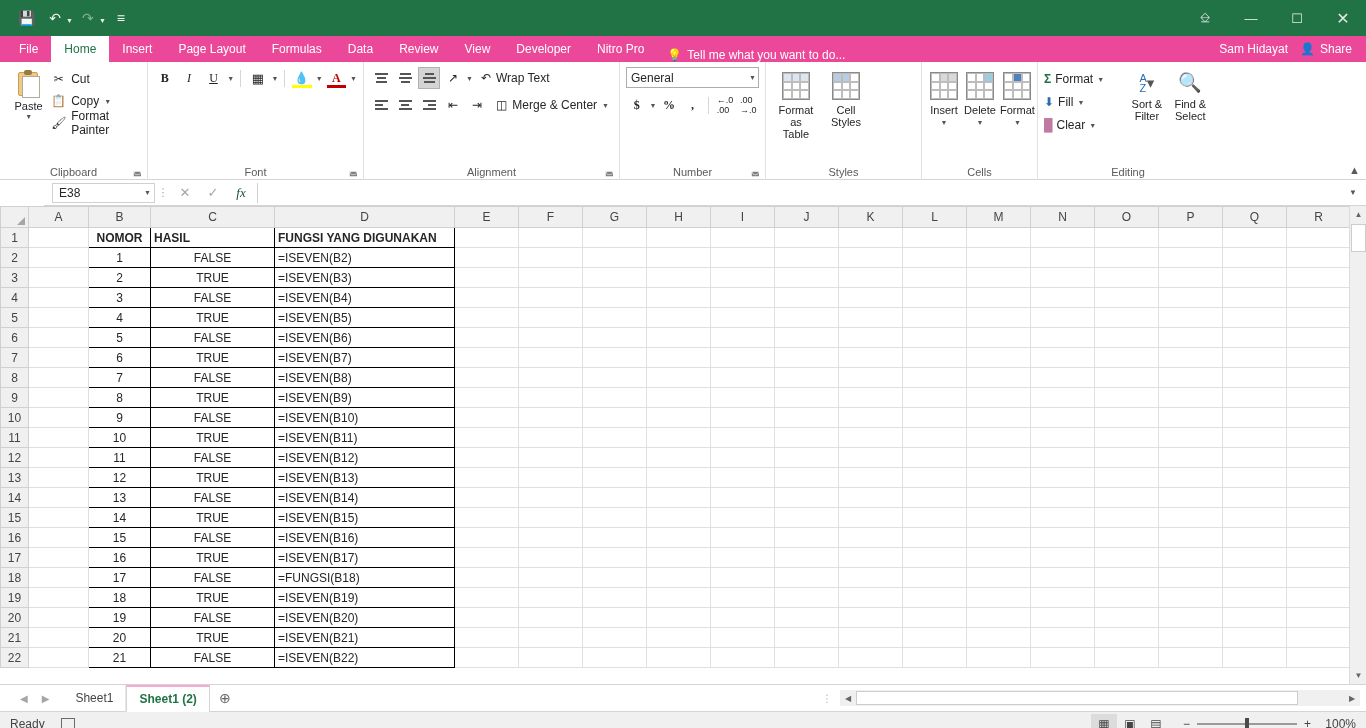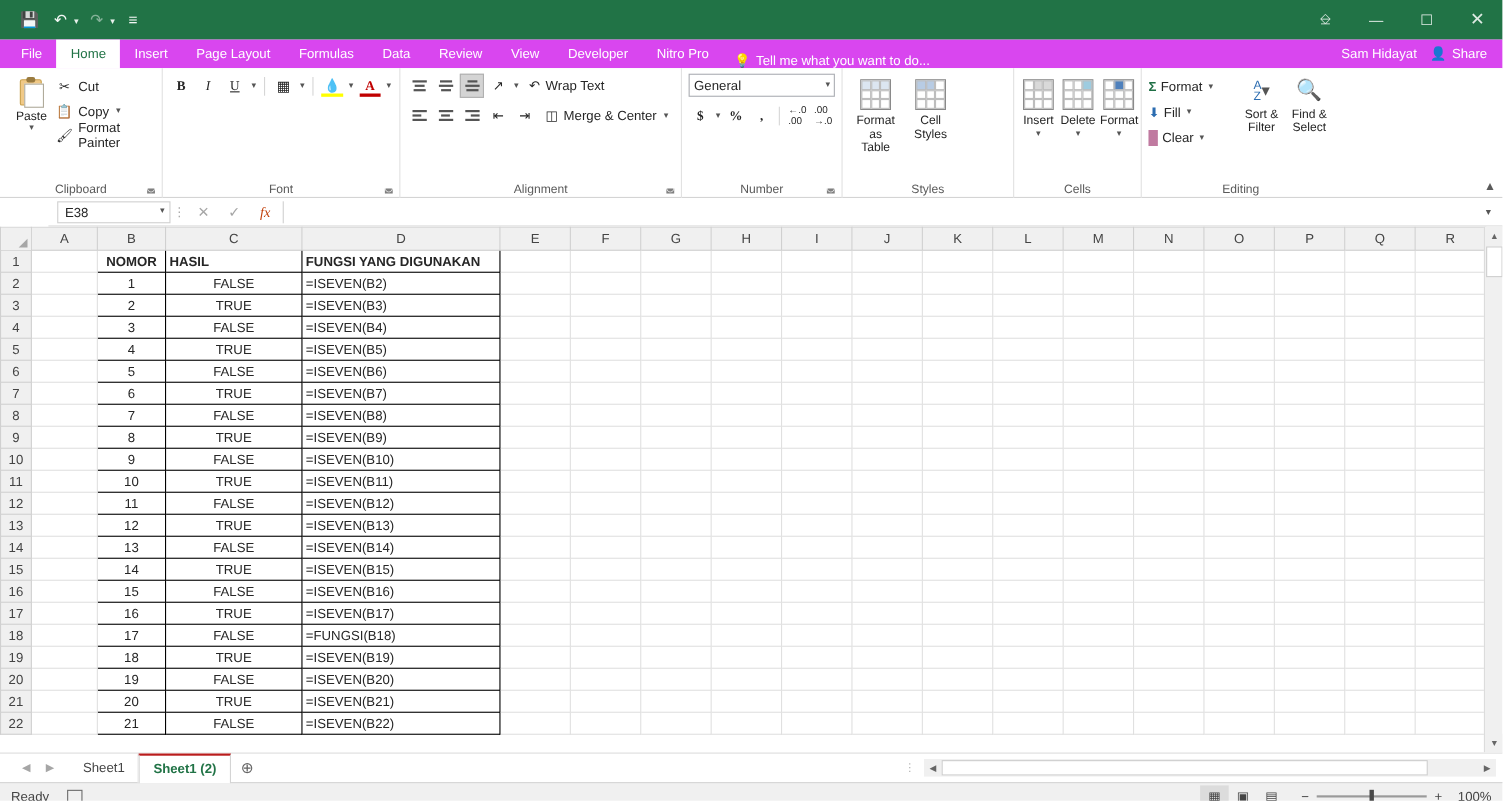--- a/index.html
+++ b/index.html
@@ -31,21 +31,21 @@
     position: absolute; right: 0; top: 0; height: 36px;
     display: flex; align-items: center;
   }
   .win-btn {
     width: 46px; height: 36px; display:flex; align-items:center; justify-content:center;
     color: #ffffff; opacity:.85; font-size: 13px;
   }
   .win-btn.close { font-size: 16px; }
   
   .tabstrip {
-    height: 26px; background: #d946ef; display: flex; align-items: flex-end;
+    height: 26px; background: #ec4899; display: flex; align-items: flex-end;
     position: relative; padding-left: 6px;
   }
   .rtab {
     height: 26px; padding: 0 13px; color: #fff; font-size: 12px;
     display: flex; align-items: center; white-space: nowrap;
   }
   .rtab.active { background: #fff; color: #217346; font-weight: normal; }
   .tellme { color:#fff; display:flex; align-items:center; gap:5px; padding-left: 10px; font-size:12px;}
   .bulb { font-size: 12px; }
   .tabstrip-right {
@@ -155,21 +155,21 @@
     border-bottom:1px solid #d4d4d4; padding: 0 4px; margin-left: 44px;
   }
   .namebox {
     width: 103px; height: 20px; border:1px solid #d0d0d0; background:#fff;
     display:flex; align-items:center; justify-content:space-between;
     padding: 0 3px 0 6px; font-size:12px; margin-left: 4px;
   }
   .fb-dots { width:16px; text-align:center; color:#a6a6a6; font-size:11px;}
   .fb-btns { display:flex; align-items:center; gap:0; }
   .fb-btn { width:28px; height:22px; display:flex; align-items:center; justify-content:center; color:#a6a6a6; font-size:13px;}
-  .fb-btn.fx { color:#c2410c; font-family:"Liberation Serif", serif; font-style:italic; font-size:13px;}
+  .fb-btn.fx { color:#14532d; font-family:"Liberation Serif", serif; font-style:italic; font-size:13px;}
   .fb-input {
     flex:1; height:20px; border-left:1px solid #d0d0d0; background:#fff; margin-left:2px;
     display:flex; align-items:center; padding-left:6px; font-size:12px;
   }
   .fb-caret { width:18px; text-align:center; color:#555; font-size:8px;}
   
   .gridwrap { position:relative; height: 478px; background:#fff; overflow:hidden; }
   table.sheet { border-collapse: collapse; table-layout: fixed; }
   .colhead, .rowhead {
     background:#f0f0f0; color:#444; font-size:12px; text-align:center;
@@ -209,21 +209,21 @@
     height: 27px; background:#fff; display:flex; align-items:center;
     border-top:1px solid #d4d4d4;
   }
   .navbtns { display:flex; align-items:center; gap:14px; padding:0 14px 0 20px; color:#a6a6a6; font-size:10px;}
   .stab {
     height:27px; padding:0 12px; display:flex; align-items:center; font-size:12px; color:#444;
     border-right:1px solid #e8e8e8;
   }
   .stab.active {
     font-weight:bold; color:#217346; background:#fff;
-    border-top:2px solid #b91c1c; border-left:1px solid #d4d4d4; border-right:1px solid #d4d4d4;
+    border-top:2px solid #f9a8d4; border-left:1px solid #d4d4d4; border-right:1px solid #d4d4d4;
   }
   .addsheet { width:30px; display:flex; align-items:center; justify-content:center; color:#666; font-size:14px;}
   .sheet-split { margin-left:auto; display:flex; align-items:center; }
   .hdots { color:#b0b0b0; font-size:10px; letter-spacing:0; padding:0 8px; }
   .hscroll { width:520px; height:16px; background:#f0f0f0; display:flex; align-items:center; position:relative; margin-right:6px;}
   .hs-left, .hs-right { width:16px; height:16px; display:flex; align-items:center; justify-content:center; font-size:8px; color:#666;}
   .hs-track { flex:1; height:14px; position:relative; }
   .hs-thumb { position:absolute; left:0; top:0; width:442px; height:14px; background:#fff; border:1px solid #cdcdcd;}
   
   .statusbar {

